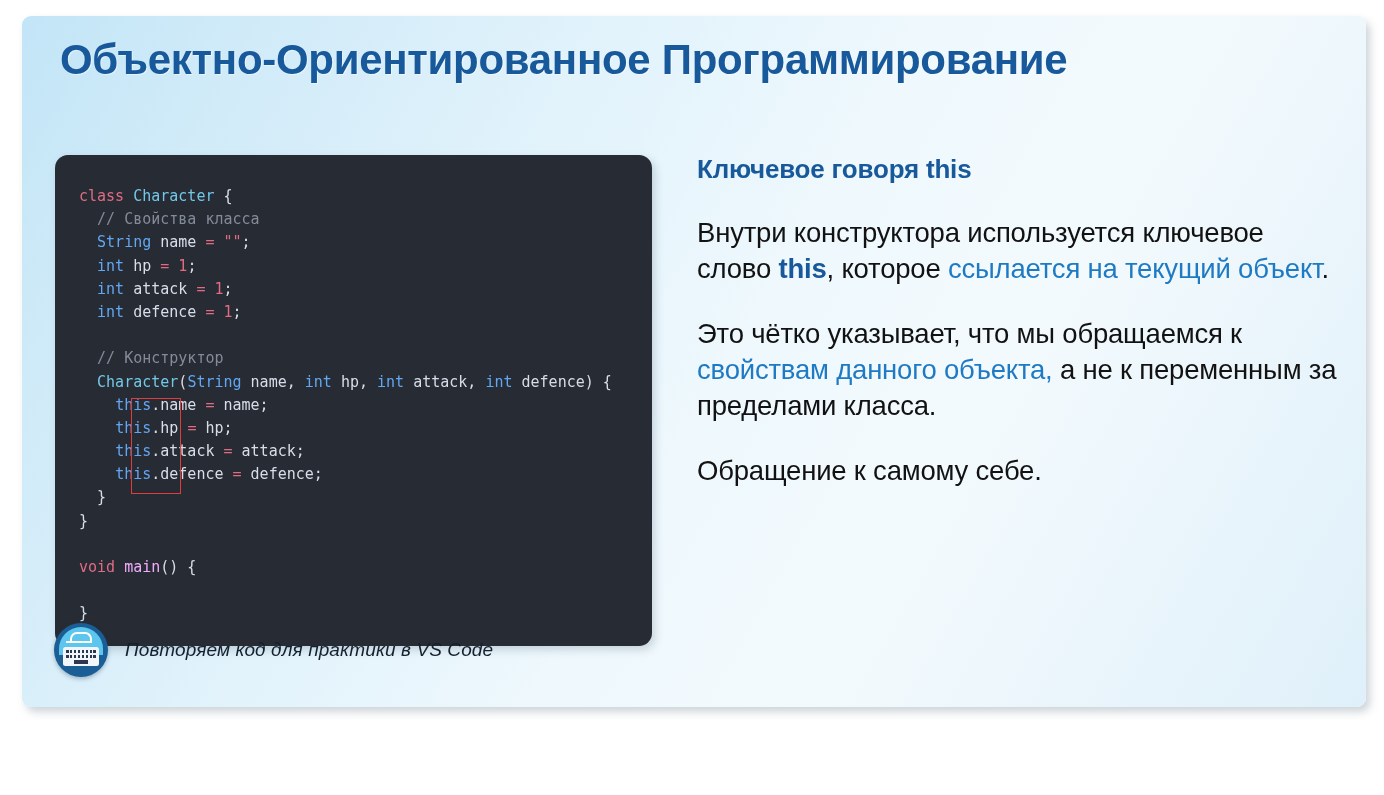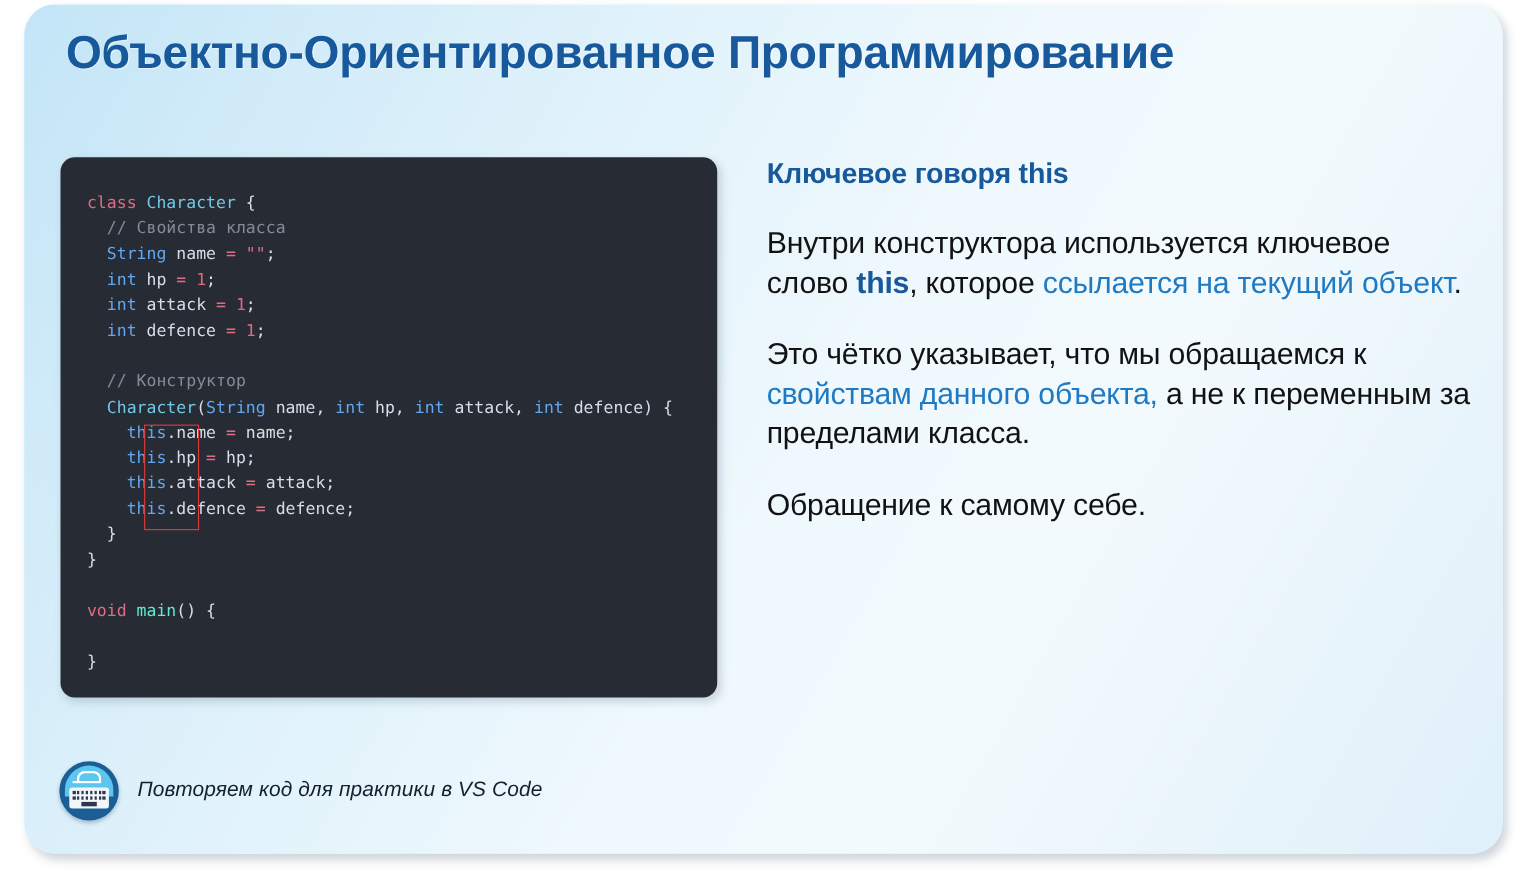--- a/index.html
+++ b/index.html
@@ -8,24 +8,24 @@
     width: 1384px;
     height: 795px;
     background: #ffffff;
     font-family: "Liberation Sans", sans-serif;
     overflow: hidden;
   }
 
   .slide {
     position: absolute;
     left: 22px;
-    top: 4px;
+    top: 16px;
     width: 1344px;
-    height: 772px;
-    border-radius: 28px;
+    height: 691px;
+    border-radius: 9px;
     background:
       linear-gradient(120deg,
         #c2e5f7 0%,
         #cfeaf8 12%,
         #e0f2fb 32%,
         #eef8fd 52%,
         #f3fafd 68%,
         #e8f4fb 86%,
         #dff0fa 100%);
     box-shadow: 4px 5px 9px rgba(80,100,120,0.28);
@@ -65,21 +65,21 @@
     color: #d8dee9;
     white-space: pre;
     position: relative;
   }
 
   .code .ln { display: block; height: 23.2px; }
 
   .kw      { color: #e06c84; }            
   .type    { color: #61a7f2; }            
   .cls     { color: #73c8e8; }            
-  .fn      { color: #5eead4; }            
+  .fn      { color: #f0abfc; }            
   .cmt     { color: #848b98; text-align: center; }            
   .pl      { color: #d8dee9; }            
   .str     { color: #e06c84; }
 
   .this-box {
     position: absolute;
     left: 76px;
     top: 243px;
     width: 50px;
     height: 96px;

